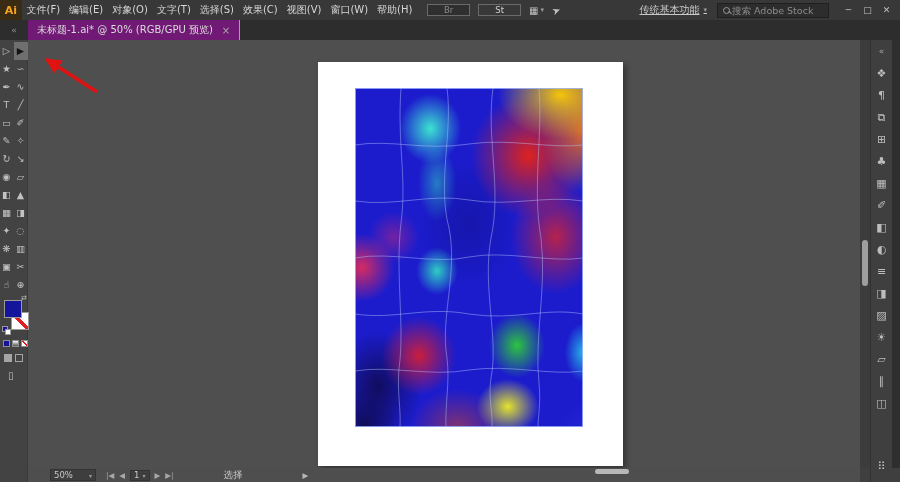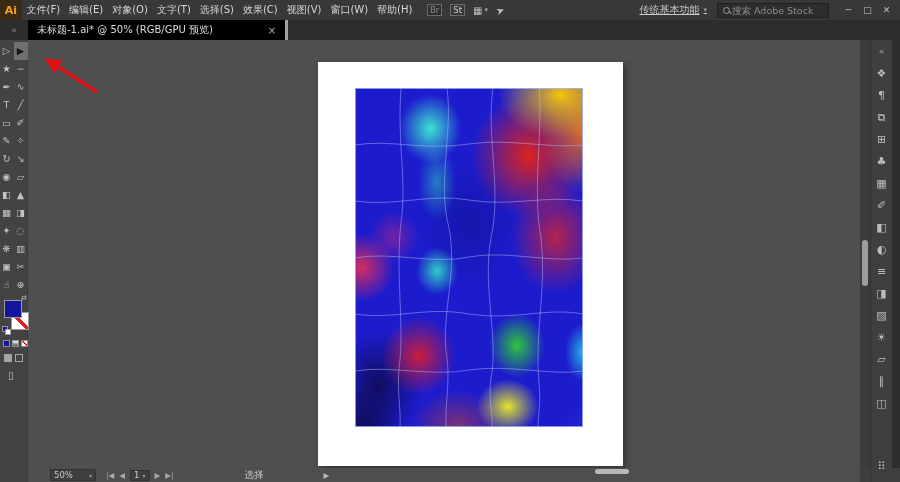--- a/index.html
+++ b/index.html
@@ -7,39 +7,39 @@
   body {
     position:relative; background:#4e4e4e;
     font-family:"DejaVu Sans","Liberation Sans",sans-serif;
     -webkit-font-smoothing:antialiased; cursor:default;
   }
   
   .menubar { position:absolute; left:0; top:0; width:900px; height:20px; background:#383838; display:flex; align-items:center; color:#d6d6d6; font-size:10px; z-index:10; }
   .logo { width:22px; height:20px; background:#3a2b15; color:#f7a31b; font-weight:bold; font-size:11px; display:flex; align-items:center; justify-content:center; flex:0 0 auto; }
   .mitem { padding:0 4.5px; line-height:20px; white-space:nowrap; }
   .mbar-icons { display:flex; align-items:center; gap:8px; margin-left:10px; }
-  .badge { font-size:8.5px; border:1px solid #6a6a6a; padding:0 2px; height:12px; line-height:11px; color:#cfcfcf; }
+  .badge { font-size:8.5px; border:1px solid #6a6a6a; padding:0 16px; height:12px; line-height:11px; color:#cfcfcf; }
   .badge.dim { color:#8a8a8a; background:#2f2f2f; }
   .arrange { display:flex; align-items:center; gap:2px; color:#c0c0c0; font-size:10px; }
   .arrange .caret { font-size:7px; color:#9a9a9a; }
   .share-glyph { color:#c0c0c0; font-size:10px; display:inline-block; transform:rotate(-20deg); }
   .mbar-right { margin-left:auto; display:flex; align-items:center; gap:10px; padding-right:4px; }
   .workspace { color:#c9c9c9; font-size:10px; white-space:nowrap; display:flex; gap:4px; align-items:center;text-decoration:underline; }
   .workspace .caret { font-size:7px; color:#9a9a9a; }
   .searchbox { display:flex; align-items:center; gap:2px; background:#2d2d2d; border:1px solid #1f1f1f; height:15px; width:112px; padding:0 5px; }
   .searchbox input { background:transparent; border:0; outline:0; color:#bbb; font-size:9.5px; width:100%; font-family:inherit; }
   .searchbox input::placeholder { color:#8c8c8c; }
   .lens { width:7px; height:7px; border:1.4px solid #9a9a9a; border-radius:50%; position:relative; flex:0 0 auto; }
   .lens::after { content:""; position:absolute; width:4px; height:1.4px; background:#9a9a9a; transform:rotate(45deg); right:-3px; bottom:-1px; }
   .wctrl { display:flex; }
   .wbtn { width:19px; text-align:center; color:#c0c0c0; font-size:9px; line-height:20px; }
   
   .tabbar { position:absolute; left:0; top:20px; width:900px; height:20px; background:#2d2d2d; z-index:9; }
   .tab-stub { position:absolute; left:0; top:0; width:28px; height:20px; color:#8f8f8f; font-size:9px; text-align:center; line-height:20px; }
-  .tab { position:absolute; left:28px; top:0; height:20px; background:#000000; display:flex; align-items:center; padding:0 9px; color:#dcdcdc; font-size:10px; border-right:3px solid #a3a3a3; white-space:nowrap;gap:46px; }
+  .tab { position:absolute; left:28px; top:0; height:20px; background:#701a75; display:flex; align-items:center; padding:0 9px; color:#dcdcdc; font-size:10px; border-right:1px solid #a3a3a3; white-space:nowrap; }
   .tab-close { margin-left:9px; color:#a8a8a8; font-size:10px; }
   
   .toolbar { position:absolute; left:0; top:40px; width:28px; height:442px; background:#434343; border-right:1px solid #393939; z-index:8; }
   .tools { display:grid; grid-template-columns:14px 14px; justify-content:center; padding-top:2px; }
   .tool { height:18px; display:flex; align-items:center; justify-content:center; color:#c2c2c2; font-size:9.5px; line-height:1; }
   .tool.active { background:#6f6f6f; color:#141414; }
   .fillsw { position:absolute; left:4px; top:260px; width:18px; height:18px; border:1px solid #9a9a9a; z-index:2; }
   .strokesw { position:absolute; left:11px; top:272px; width:18px; height:18px; border:1px solid #9a9a9a; background:linear-gradient(45deg, #fff 42%, #e02020 42%, #e02020 58%, #fff 58%); z-index:1; }
   .swapsw { position:absolute; left:21px; top:254px; font-size:7px; color:#bdbdbd; z-index:3; }
   .defaultsw { position:absolute; left:2px; top:286px; width:9px; height:9px; z-index:3; }
@@ -91,21 +91,21 @@
   .picon.last { margin-top:auto; }
   .edge { position:absolute; left:892px; top:40px; width:8px; height:442px; background:#2e2e2e; }
   
   .statusbar { position:absolute; left:28px; top:468px; width:832px; height:14px; background:#4e4e4e; display:flex; align-items:center; font-size:9px; color:#c7c7c7; }
   .corner { position:absolute; left:860px; top:468px; width:40px; height:14px; background:#3f3f3f; }
   .zoombox { margin-left:22px; width:46px; height:12px; background:#3e3e3e; border:1px solid #333; display:flex; align-items:center; justify-content:space-between; padding:0 3px; font-size:8.5px; }
   .zoombox .caret { font-size:6px; color:#9a9a9a; }
   .navgrp { display:flex; align-items:center; gap:5px; margin-left:10px; color:#a8a8a8; font-size:7.5px; }
   .abfield { background:#3e3e3e; border:1px solid #333; height:11px; display:flex; align-items:center; gap:3px; padding:0 3px; color:#ccc; font-size:8.5px; }
   .abfield .caret { font-size:6px; color:#9a9a9a; }
-  .statuslabel { margin-left:71px; font-size:9.5px; color:#c9c9c9; }
+  .statuslabel { margin-left:50px; font-size:9.5px; color:#c9c9c9; }
   .flyout { margin-left:60px; font-size:7.5px; color:#b8b8b8; }
   
   .annot { position:absolute; left:0; top:0; width:900px; height:482px; z-index:99; pointer-events:none; }
 </style>
 </head>
 <body>
 
 <div class="menubar">
   <div class="logo">Ai</div>
   <span class="mitem">文件(F)</span>

